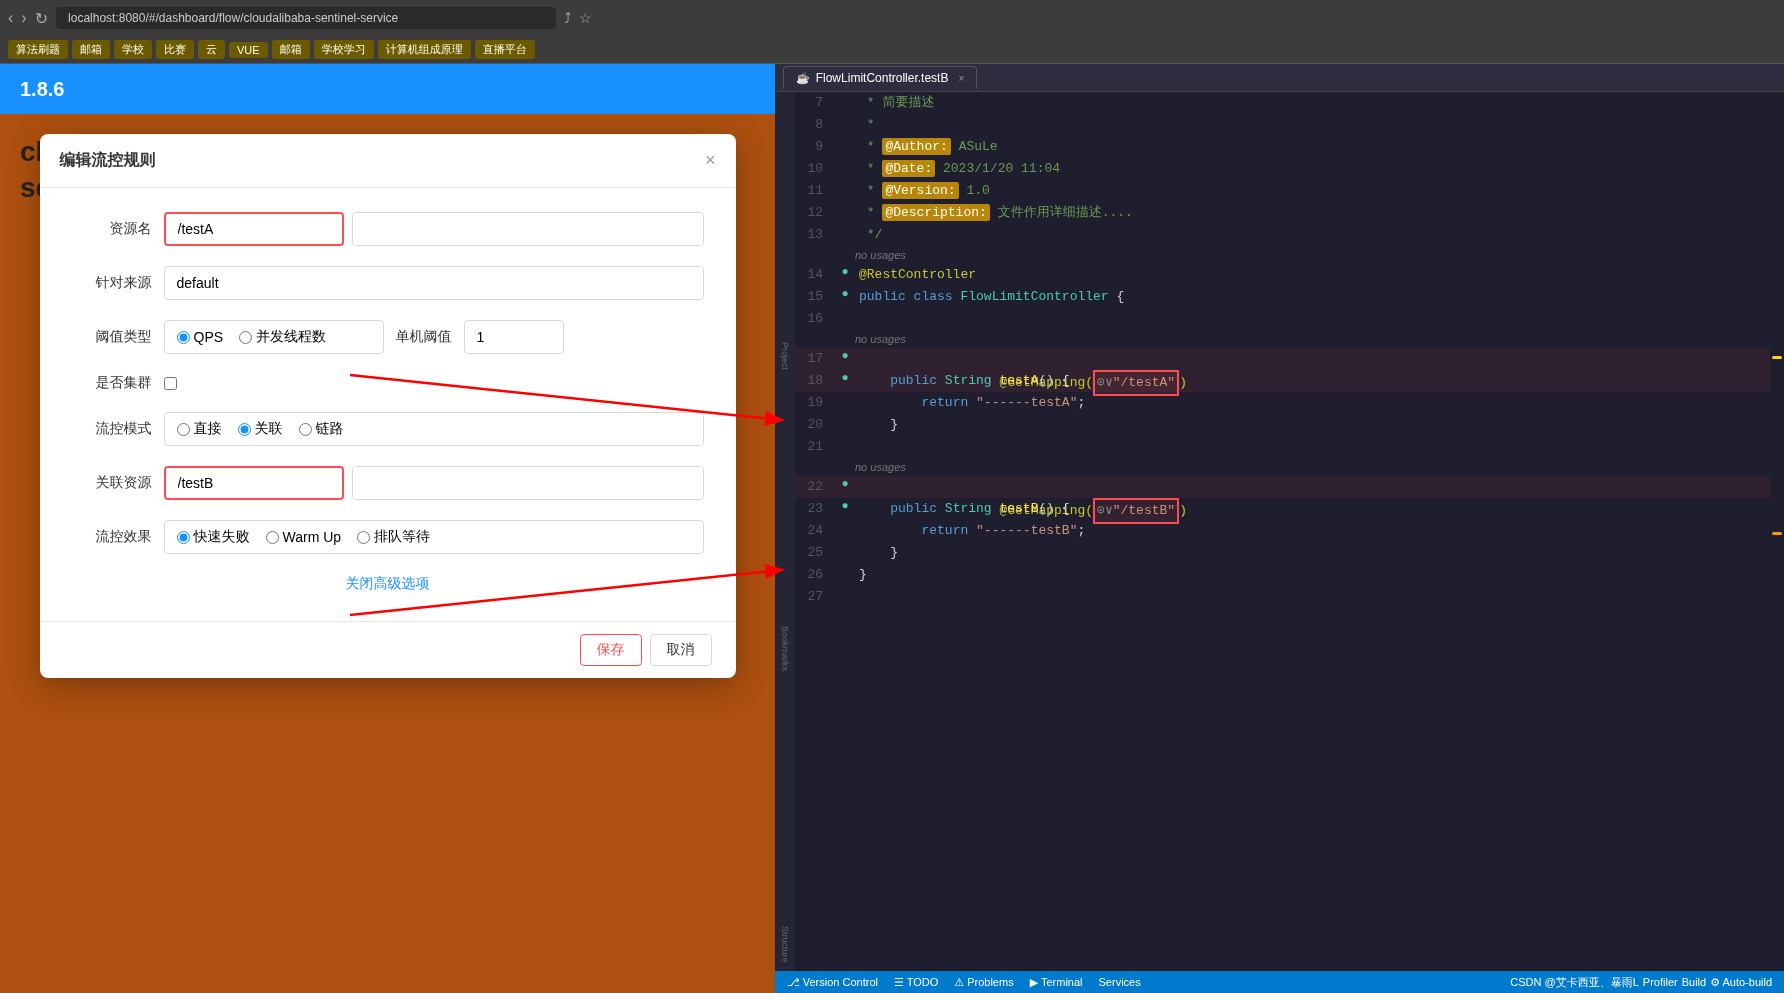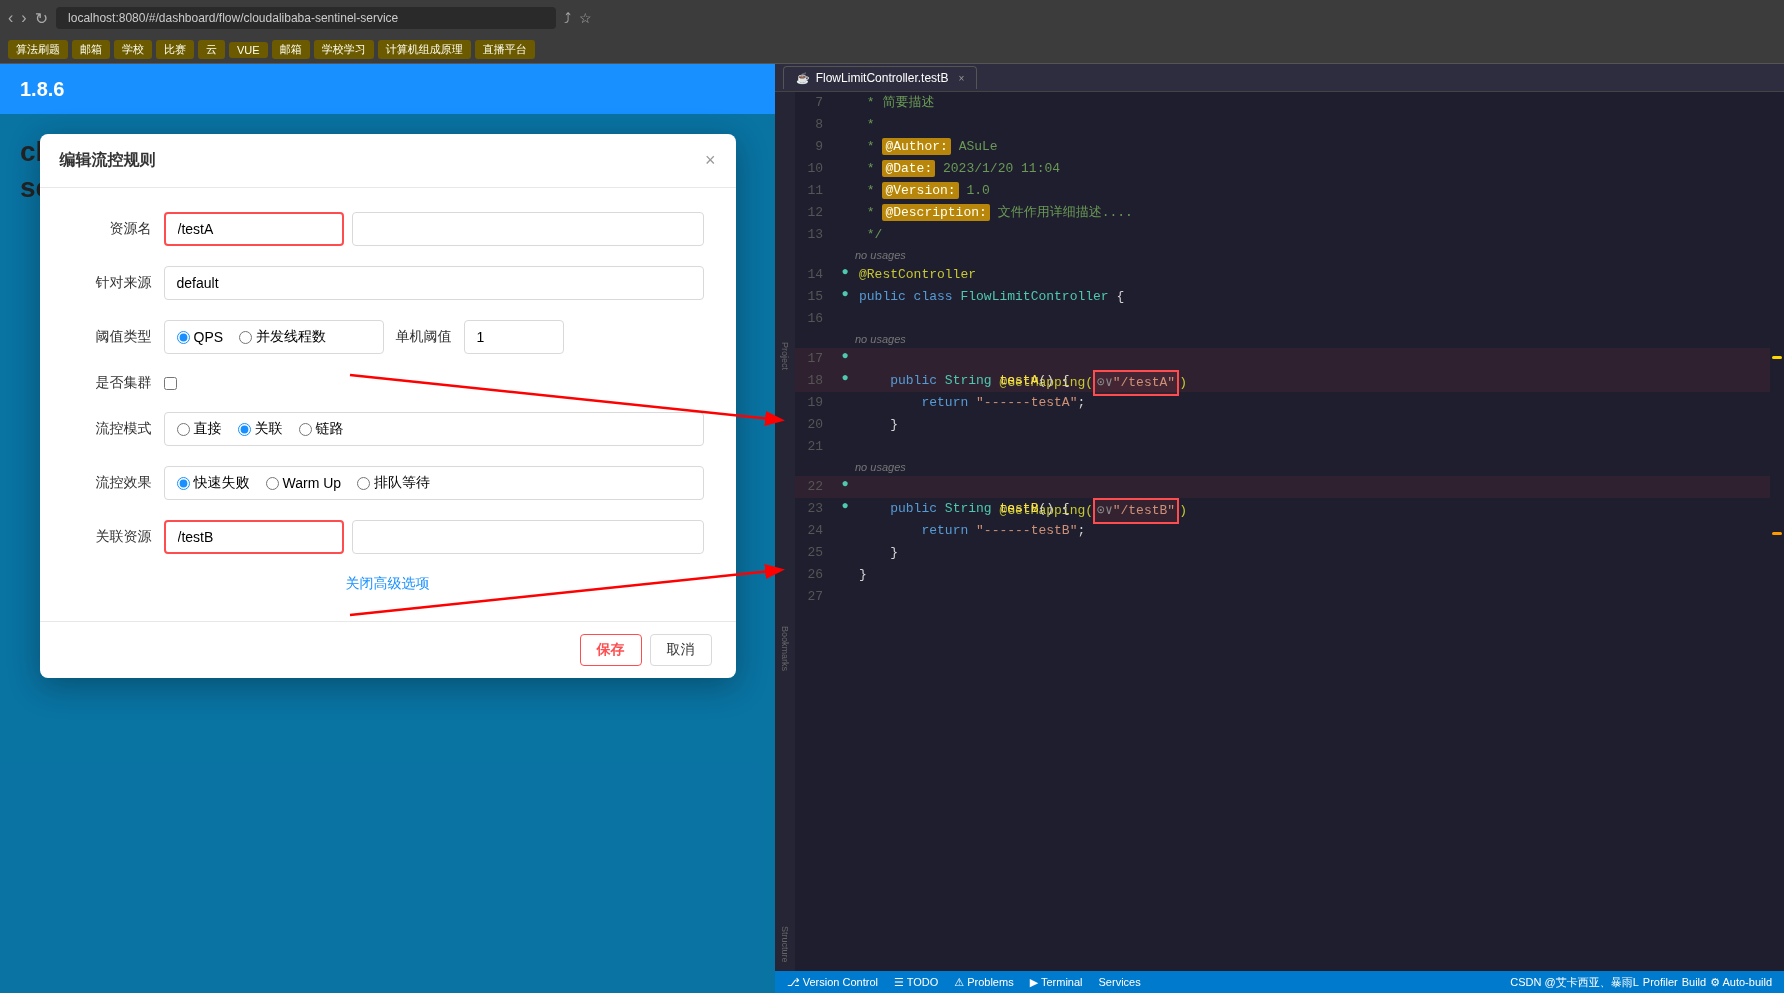--- a/index.html
+++ b/index.html
@@ -11,21 +11,21 @@
     .browser-icon { color: #aaa; font-size: 14px; cursor: pointer; }
 
     
     .bookmarks-bar { background: #3c3c3c; height: 28px; display: flex; align-items: center; padding: 0 8px; gap: 4px; border-bottom: 1px solid #555; }
     .bookmark-item { background: #6b5a00; color: #ffe; font-size: 11px; padding: 2px 8px; border-radius: 3px; cursor: pointer; white-space: nowrap; }
 
     
     .main-layout { display: flex; flex: 1; overflow: hidden; }
 
     
-    .left-panel { width: 775px; background: #0ea5e9; display: flex; flex-direction: column; }
+    .left-panel { width: 775px; background: #f97316; display: flex; flex-direction: column; }
 
     
     .left-header { background: #1890ff; color: white; padding: 0 20px; height: 50px; display: flex; align-items: center; font-size: 20px; font-weight: bold; }
 
     
     .left-content { flex: 1; padding: 20px; position: relative; }
 
     .service-title { font-size: 28px; font-weight: bold; color: #333; line-height: 1.3; margin-bottom: 20px; }
 
     
@@ -47,21 +47,21 @@
     .radio-group { display: flex; align-items: center; gap: 16px; flex: 1; border: 1px solid #d9d9d9; border-radius: 4px; padding: 6px 12px; height: 34px; }
     .radio-item { display: flex; align-items: center; gap: 4px; font-size: 14px; cursor: pointer; }
     .radio-item input[type="radio"] { accent-color: #1890ff; cursor: pointer; }
     .threshold-label { font-size: 14px; color: #333; }
     .threshold-input { width: 100px; border: 1px solid #d9d9d9; border-radius: 4px; padding: 6px 12px; font-size: 14px; height: 34px; }
 
     .checkbox-item { display: flex; align-items: center; gap: 6px; }
     .checkbox-item input[type="checkbox"] { cursor: pointer; }
 
     .dialog-footer { padding: 12px 24px; border-top: 1px solid #e8e8e8; display: flex; justify-content: flex-end; gap: 8px; }
-    .btn-save { background: white; border: 1px solid #ff4d4f; color: #ff4d4f; padding: 6px 16px; border-radius: 4px; cursor: pointer; font-size: 14px; font-weight: bold; }
+    .btn-save { background: white; border: 1px solid #ff4d4f; color: #ff4d4f; padding: 6px 16px; border-radius: 4px; cursor: pointer; font-size: 14px; }
     .btn-cancel { background: white; border: 1px solid #d9d9d9; color: #333; padding: 6px 16px; border-radius: 4px; cursor: pointer; font-size: 14px; }
 
     .advanced-link { text-align: center; margin: 8px 0 4px; }
     .advanced-link a { color: #1890ff; font-size: 14px; cursor: pointer; text-decoration: none; }
 
     
     .right-panel { flex: 1; background: #1e1e2e; display: flex; flex-direction: column; }
 
     
     .ide-topbar { background: #2d2d3f; height: 28px; display: flex; align-items: center; padding: 0 8px; gap: 4px; border-bottom: 1px solid #444; }
@@ -207,41 +207,41 @@
                   <span>关联</span>
                 </label>
                 <label class="radio-item">
                   <input type="radio" name="flowmode" style="">
                   <span>链路</span>
                 </label>
               </div>
             </div>
 
             <div class="form-row">
-              <label class="form-label">流控效果</label>
-              <div class="radio-group">
-                <label class="radio-item">
-                  <input type="radio" name="floweffect" checked="" style="">
-                  <span>快速失败</span>
-                </label>
-                <label class="radio-item">
-                  <input type="radio" name="floweffect" style="">
-                  <span>Warm Up</span>
-                </label>
-                <label class="radio-item">
-                  <input type="radio" name="floweffect" style="">
-                  <span>排队等待</span>
-                </label>
-              </div>
-            </div>
-
-            <div class="form-row">
               <label class="form-label">关联资源</label>
               <input type="text" class="form-input form-input-highlight" value="/testB" style="max-width: 180px; margin-right: 8px;">
               <input type="text" class="form-input" style="flex: 1 1 0%;">
+            </div>
+
+            <div class="form-row">
+              <label class="form-label">流控效果</label>
+              <div class="radio-group">
+                <label class="radio-item">
+                  <input type="radio" name="floweffect" checked="" style="">
+                  <span>快速失败</span>
+                </label>
+                <label class="radio-item">
+                  <input type="radio" name="floweffect" style="">
+                  <span>Warm Up</span>
+                </label>
+                <label class="radio-item">
+                  <input type="radio" name="floweffect" style="">
+                  <span>排队等待</span>
+                </label>
+              </div>
             </div>
 
             <div class="advanced-link">
               <a>关闭高级选项</a>
             </div>
           </div>
           <div class="dialog-footer">
             <button class="btn-save">保存</button>
             <button class="btn-cancel">取消</button>
           </div>

